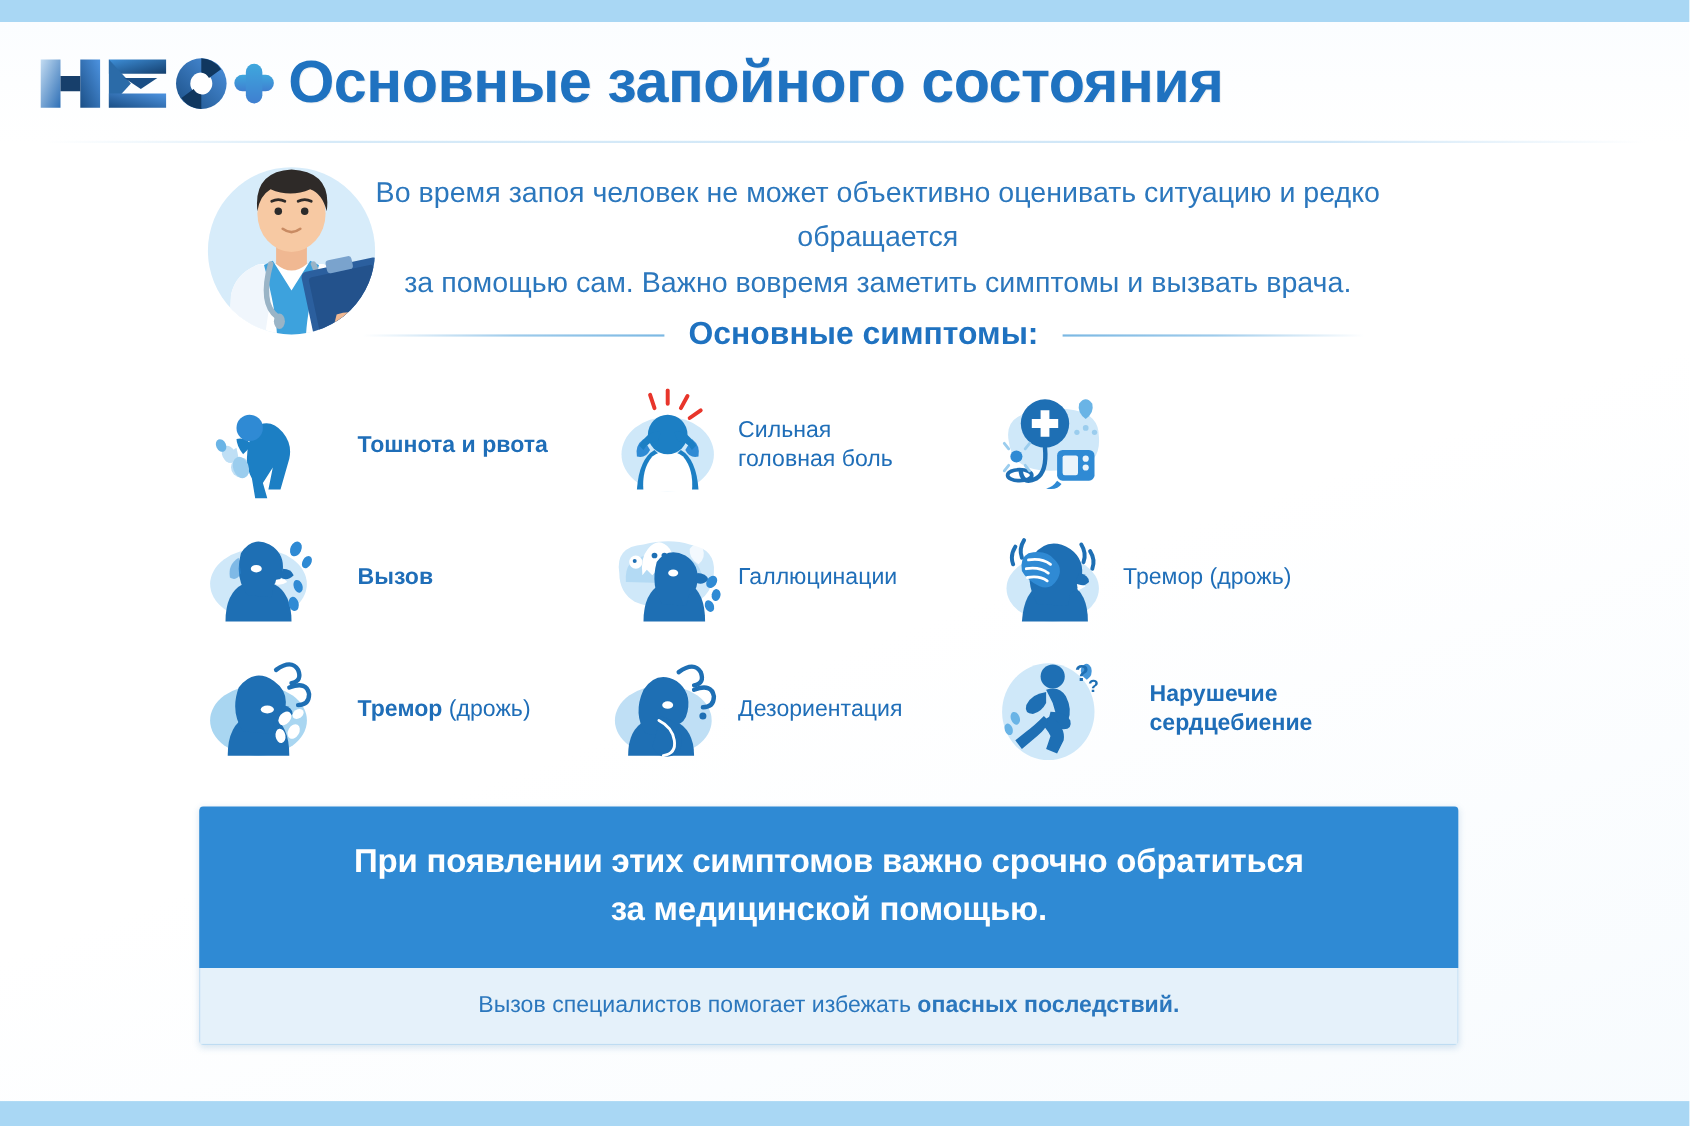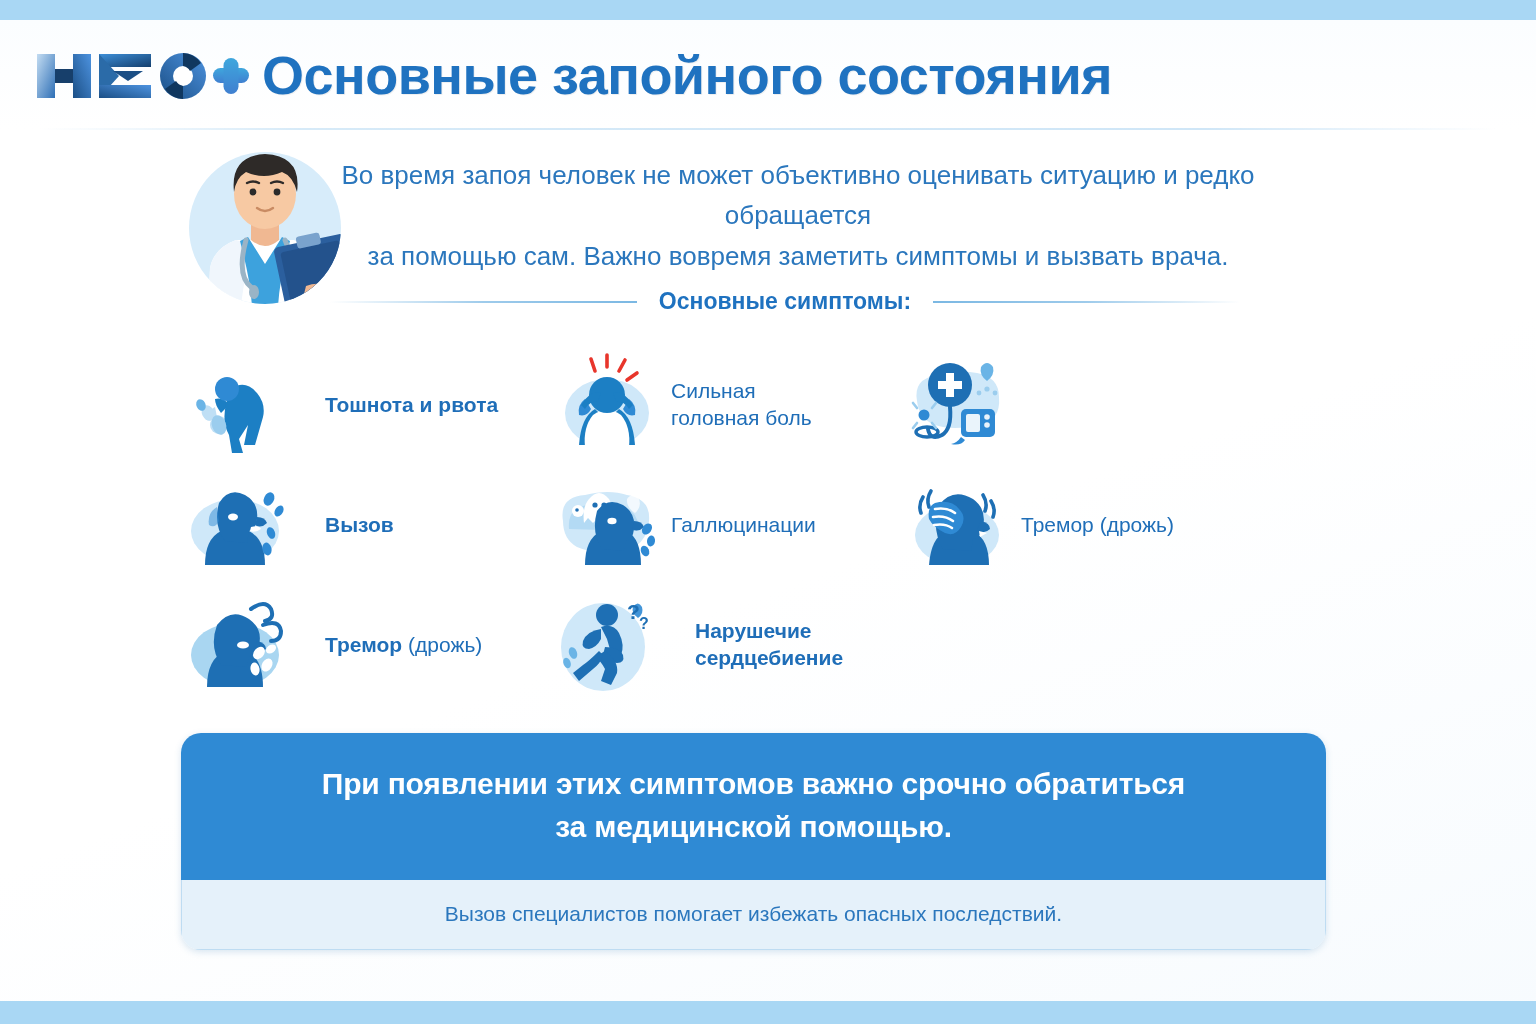--- a/index.html
+++ b/index.html
@@ -97,21 +97,21 @@
   }
   .section-head .rule {
     flex: 1 1 auto;
     height: 2px;
     background: linear-gradient(90deg, rgba(160,205,238,0) 0%, #9ecbeb 50%, #7bb8e3 100%);
   }
   .section-head .rule.right {
     background: linear-gradient(90deg, #7bb8e3 0%, #9ecbeb 50%, rgba(160,205,238,0) 100%);
   }
   .section-head .label {
-    font-size: 23px;
+    font-size: 29px;
     font-weight: bold;
     color: #1f72c0;
     white-space: nowrap;
   }
 
   
   .grid {
     position: absolute;
     left: 185px; top: 345px;
     width: 1160px;
@@ -142,21 +142,21 @@
     font-weight: 400;
   }
   .cell .lbl.bold { font-weight: bold; margin-left: 24px; }
   .cell .lbl .sub { font-weight: 400; }
 
   
   .callout {
     position: absolute;
     left: 181px; top: 733px;
     width: 1145px;
-    border-radius: 20px;
+    border-radius: 4px;
     overflow: hidden;
     box-shadow: 0 2px 7px rgba(40,110,170,0.18);
   }
   .callout-main {
     background: #2f8ad4;
     padding: 30px 40px 32px;
     text-align: center;
     color: #ffffff;
     font-size: 30px;
     font-weight: bold;
@@ -166,21 +166,21 @@
   .callout-sub {
     background: #e5f1fa;
     border: 1px solid #bedcf2;
     border-top: none;
     padding: 20px 40px 22px;
     text-align: center;
     color: #2b77bd;
     font-size: 21px;
     line-height: 1.3;
   }
-  .callout-sub b { font-weight: normal; }
+  .callout-sub b { font-weight: bold; }
 </style>
 </head>
 <body>
 
 <div class="page">
 
   <div class="band band-top"></div>
   <div class="band band-bottom"></div>
 
   <div class="header"></div>
@@ -442,20 +442,38 @@
             <ellipse cx="74" cy="60" rx="5" ry="7" transform="rotate(40 74 60)"></ellipse>
             <ellipse cx="82" cy="72" rx="5" ry="7" transform="rotate(30 82 72)"></ellipse>
             <ellipse cx="70" cy="76" rx="4.5" ry="6.5" transform="rotate(-10 70 76)"></ellipse>
             <ellipse cx="86" cy="56" rx="4" ry="5.5" transform="rotate(55 86 56)"></ellipse>
           </g>
         </svg>
       </div>
       <div class="lbl bold"><span>Тремор</span><span class="sub"> (дрожь)</span></div>
     </div>
 
+    <div class="cell">
+      <div class="ico">
+        <svg width="104" height="104" viewBox="0 0 104 104" aria-hidden="true">
+          <ellipse cx="48" cy="62" rx="44" ry="32" fill="#bfdff5"></ellipse>
+          <path d="M16 94 q0 -24 16 -32 l26 0 q18 8 18 32 z" fill="#1e6fb4"></path>
+          <path d="M30 34 q12 -18 30 -8 q14 10 10 28 q-2 10 -10 12 l-2 10 l-26 -2 q-12 -18 -2 -40z" fill="#1e6fb4"></path>
+          <ellipse cx="52" cy="48" rx="5" ry="3.4" fill="#ffffff"></ellipse>
+          <path d="M46 58 q14 4 18 16 q4 14 -8 20 q-12 4 -18 -8" fill="#1e6fb4"></path>
+          <path d="M44 62 q12 6 14 18 q2 12 -10 14" stroke="#ffffff" stroke-width="2.6" fill="none" stroke-linecap="round"></path>
+          <g stroke="#1e6fb4" stroke-width="4" fill="none" stroke-linecap="round">
+            <path d="M62 18 q14 -10 20 0 q4 10 -6 12"></path>
+            <path d="M76 34 q16 -6 18 6 q0 10 -10 10"></path>
+          </g>
+          <circle cx="84" cy="58" r="3.2" fill="#1e6fb4"></circle>
+        </svg>
+      </div>
+      <div class="lbl">Дезориентация</div>
+    </div>
 
     <div class="cell">
       <div class="ico">
         <svg width="104" height="104" viewBox="0 0 104 104" aria-hidden="true">
           <ellipse cx="48" cy="54" rx="42" ry="44" fill="#cfe8f9"></ellipse>
           <circle cx="52" cy="22" r="11" fill="#1e6fb4"></circle>
           <path d="M46 34 q12 -4 18 6 q6 12 2 22 l-10 -2 l-4 -14 z" fill="#1e6fb4"></path>
           <path d="M50 54 q14 0 18 8 q2 8 -6 8 q-8 0 -14 -8z" fill="#1e6fb4"></path>
           <path d="M46 36 q-14 2 -18 12 q-2 8 6 8 q8 -2 12 -10z" fill="#1e6fb4"></path>
           <path d="M50 58 q14 10 12 22 l-6 12 l-10 -4 l4 -12 q-4 -8 -10 -12z" fill="#1e6fb4"></path>

